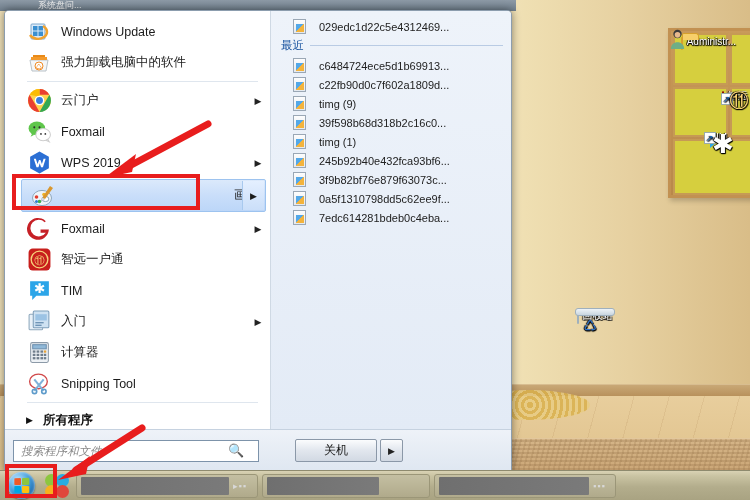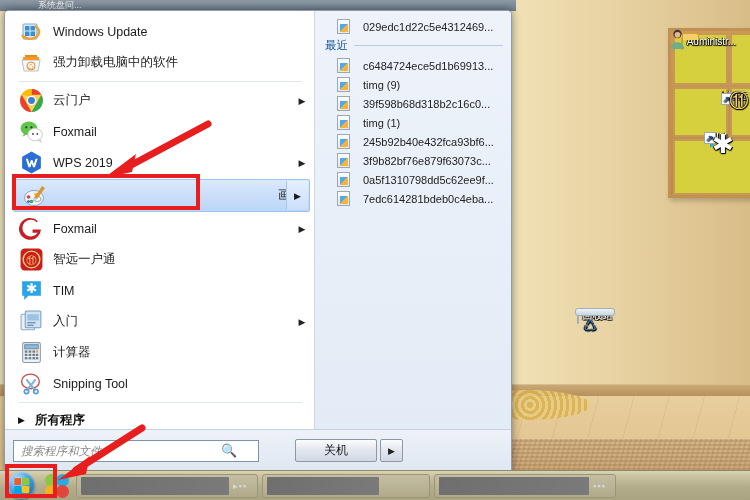--- a/index.html
+++ b/index.html
@@ -159,23 +159,23 @@
     border: 1px solid rgba(120,140,160,.85);
     border-radius: 5px 5px 0 0;
     background: #fff;
     box-shadow: 0 0 9px rgba(0,0,0,.45);
     display: flex; flex-direction: column;
     overflow: hidden;
   }
   .menu-body { flex: 1; display: flex; min-height: 0; }
 
   .left-pane {
-    width: 310px; background: #fff;
+    width: 266px; background: #fff;
     border-right: 1px solid #cfd9e4;
-    padding: 5px 0 0 4px;
+    padding: 5px 0 0 12px;
     position: relative;
   }
   .right-pane {
     flex: 1;
     background: linear-gradient(to bottom, #eef3fa, #e3ebf6);
     padding: 6px 8px 0 10px;
     font-size: 11px;
   }
 
   .mi {
@@ -240,21 +240,21 @@
   .menu-footer {
     height: 42px; flex: 0 0 42px;
     background: linear-gradient(to bottom, #eef2f8, #dfe7f1);
     border-top: 1px solid #c6d2e0;
     display: flex; align-items: center; padding: 0 8px;
     gap: 8px;
   }
   .search-box {
     width: 246px; height: 22px;
     background: #fff; border: 1px solid #7d93aa;
-    display: flex; align-items: center; padding: 0 20px 0 7px;
+    display: flex; align-items: center; padding: 0 13px 0 7px;
   }
   .search-box input {
     flex: 1; border: 0; outline: 0; font-size: 11.5px;
     color: #111; font-family: inherit; background: transparent;
   }
   .search-box input::placeholder { color: #8a8a8a; font-style: italic; }
   .mag { color: #1f5fae; font-size: 13px; }
 
   .shutdown-wrap { display: flex; margin-left: 28px; }
   .shutdown-btn {
@@ -602,20 +602,24 @@
           <span>最近</span>
           <span class="rule"></span>
         </div>
 
         <div class="file-row">
           <span class="file-ico"></span>
           <span>c6484724ece5d1b69913...</span>
         </div>
         <div class="file-row">
           <span class="file-ico"></span>
+          <span>c22fb90d0c7f602a1809d...</span>
+        </div>
+        <div class="file-row">
+          <span class="file-ico"></span>
           <span>timg (9)</span>
         </div>
         <div class="file-row">
           <span class="file-ico"></span>
           <span>39f598b68d318b2c16c0...</span>
         </div>
         <div class="file-row">
           <span class="file-ico"></span>
           <span>timg (1)</span>
         </div>

